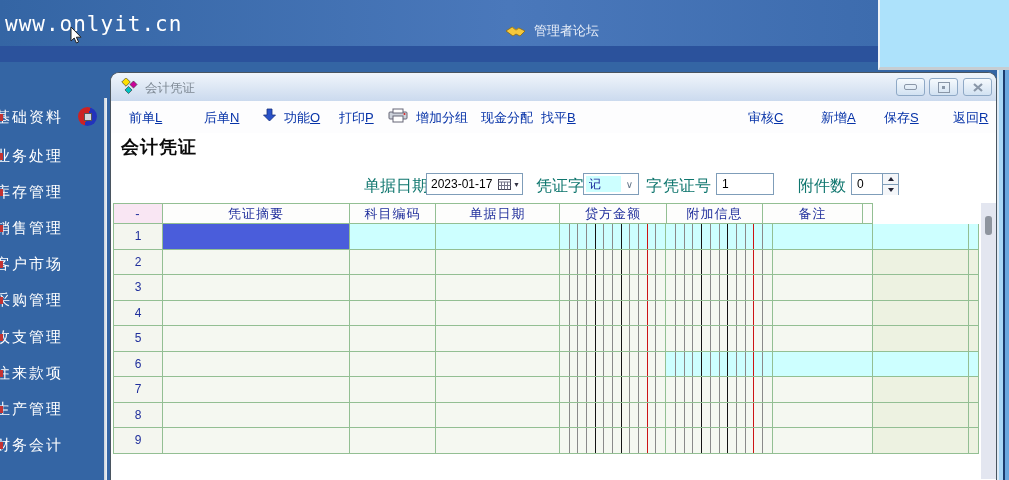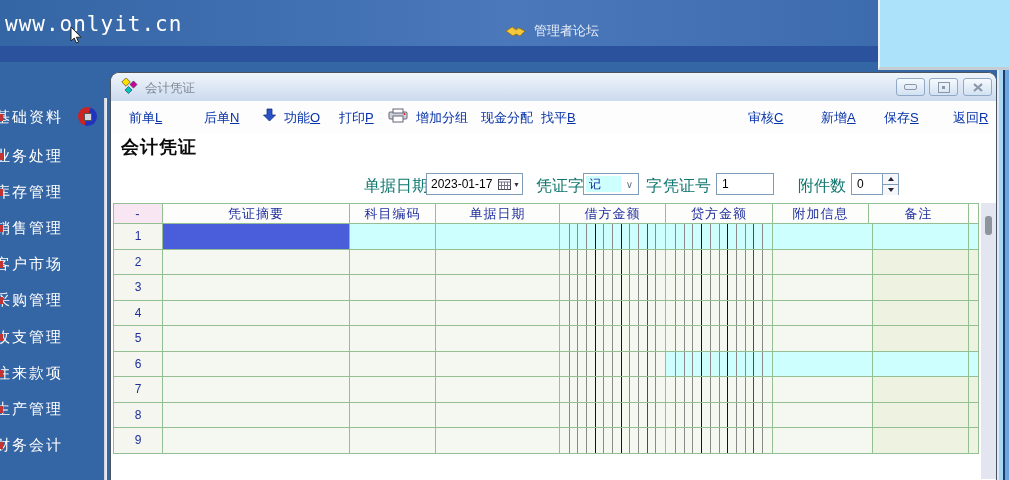--- a/index.html
+++ b/index.html
@@ -225,21 +225,20 @@
           </div>
       </span>
     </div>
 
     <div class="grid">
         <div class="trow thead">
           <div class="tcell th th-first" style="width: 50px;">-</div>
           <div class="tcell th" style="width: 187px; text-align: right;">凭证摘要</div>
           <div class="tcell th" style="width: 86px;">科目编码</div>
           <div class="tcell th" style="width: 124px;">单据日期</div>
-          <div class="tcell th" style="width: 106px;">借方金额</div>
           <div class="tcell th" style="width: 107px;">贷方金额</div>
           <div class="tcell th" style="width: 96px;">附加信息</div>
           <div class="tcell th" style="width: 100px;">备注</div>
           <div class="tcell th" style="width: 10px;"></div>
         </div>
         <div class="trow tbody-row">
           <div class="tcell rownum" style="width: 50px;">1</div>
           <div class="tcell sel" style="width: 187px;"></div>
           <div class="tcell cyan" style="width: 86px;"></div>
           <div class="tcell cyan" style="width: 124px;"></div>

